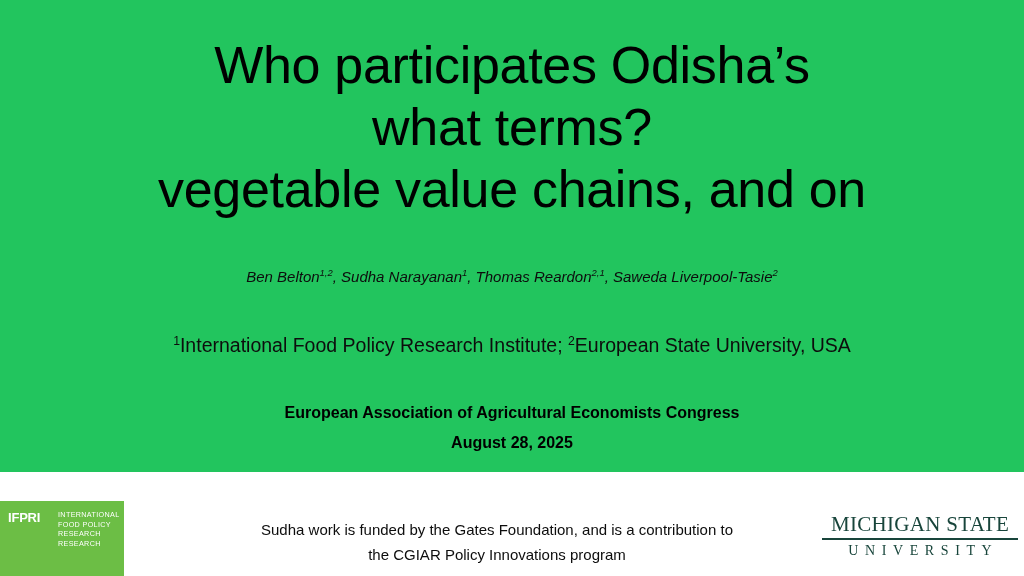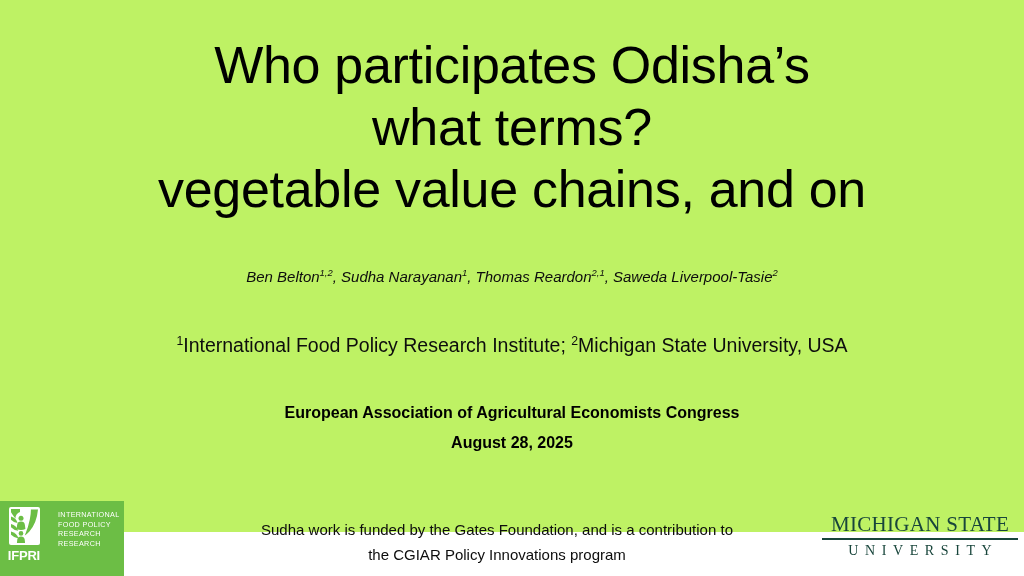--- a/index.html
+++ b/index.html
@@ -10,22 +10,22 @@
     width: 1024px;
     height: 576px;
     background: #ffffff;
     font-family: "Liberation Sans", sans-serif;
     color: #000000;
     overflow: hidden;
   }
   .slide {
     position: relative;
     width: 1024px;
-    height: 532px;
-    background: #bef264;
+    height: 472px;
+    background: #22c55e;
   }
 
   
   .title-block {
     position: absolute;
     left: 90px;
     top: 34px;
     width: 844px;
     text-align: center;
   }
@@ -100,23 +100,22 @@
     height: 75px;
     background: #6cbe45;
     display: flex;
     flex-direction: row;
     align-items: flex-start;
     box-sizing: border-box;
     padding: 6px 0 0 8px;
   }
   .ifpri-left {
     display: flex;
-    flex-direction: column;
+    flex-direction: row;
     width: 32px;
-    align-items: flex-end;
   }
   .ifpri-mark {
     width: 31px;
     height: 38px;
     background: #ffffff;
     border-radius: 2px;
     position: relative;
     overflow: hidden;
   }
   .ifpri-wordmark {
@@ -174,21 +173,21 @@
 <div class="slide">
 
   <div class="title-block">
     <div class="title-line">Who participates Odisha’s</div>
     <div class="title-line">what terms?</div>
     <div class="title-line">vegetable value chains, and on</div>
   </div>
 
   <div class="authors"><span><span>Ben Belton</span><sup>1,2</sup><span>, </span></span><span><span>Sudha Narayanan</span><sup>1</sup><span>, </span></span><span><span>Thomas Reardon</span><sup>2,1</sup><span>, </span></span><span><span>Saweda Liverpool-Tasie</span><sup>2</sup></span></div>
 
-  <div class="affil"><span><sup>1</sup><span>International Food Policy Research Institute; </span></span><span><sup>2</sup><span>Michigan State University, USA</span></span></div>
+  <div class="affil"><span><sup>1</sup><span>International Food Policy Research Institute; </span></span><span><sup>2</sup><span>European State University, USA</span></span></div>
 
   <div class="conference">
     <div>European Association of Agricultural Economists Congress</div>
     <div>August 28, 2025</div>
   </div>
 
   <div class="funding">
     <div>Sudha work is funded by the Gates Foundation, and is a contribution to</div>
     <div>the CGIAR Policy Innovations program</div>
   </div>

